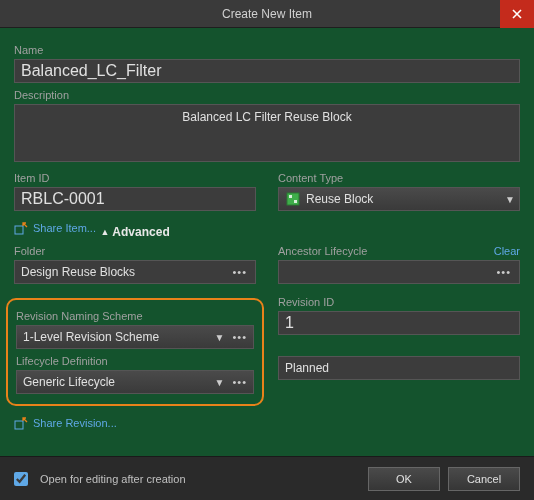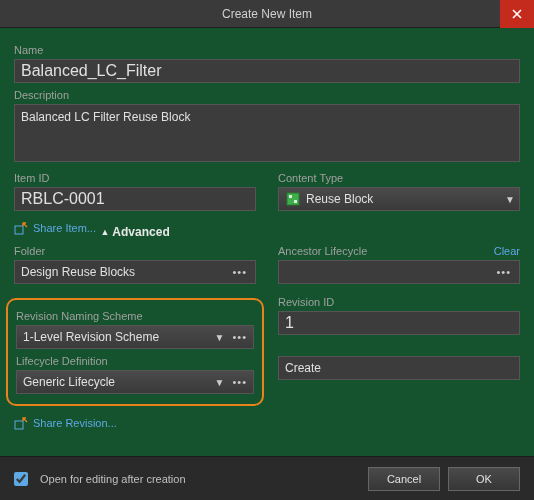--- a/index.html
+++ b/index.html
@@ -4,21 +4,21 @@
 <style>
   * { box-sizing: border-box; margin: 0; padding: 0; font-family: "Segoe UI", Tahoma, sans-serif; }
   body { background: #2a2a2a; width: 534px; height: 500px; overflow: hidden; }
   .window { width: 534px; height: 500px; background: #14532d; position: relative; }
   .titlebar { height: 28px; background: #3a3a3a; display: flex; align-items: center; justify-content: center; position: relative; border-bottom: 1px solid #1e1e1e; }
   .titlebar-text { color: #d0d0d0; font-size: 12px; }
   .close-btn { position: absolute; right: 0; top: 0; width: 34px; height: 28px; background: #c42b1c; color: #fff; display: flex; align-items: center; justify-content: center; font-size: 14px; cursor: pointer; }
   .content { padding: 10px 14px 0 14px; }
   .field-label { color: #a0a0a0; font-size: 11px; margin-bottom: 3px; margin-top: 6px; display: block; }
   .text-input { width: 100%; background: #3c3c3c; border: 1px solid #555; color: #e0e0e0; font-size: 16px; padding: 4px 6px; height: 24px; }
-  .textarea-input { width: 100%; background: #3c3c3c; border: 1px solid #555; color: #e0e0e0; font-size: 12px; padding: 5px 6px; height: 58px; resize: none; }
+  .textarea-input { width: 100%; background: #3c3c3c; border: 1px solid #555; color: #e0e0e0; font-size: 12px; padding: 5px 6px; height: 58px; resize: none; text-align: center; }
   .row { display: flex; gap: 22px; }
   .col { flex: 1; min-width: 0; }
   .combo { display: flex; align-items: center; background: linear-gradient(#4a4a4a,#3a3a3a); border: 1px solid #555; height: 24px; padding: 0 4px 0 6px; color: #e0e0e0; font-size: 12px; cursor: pointer; }
   .combo .icon { width: 16px; height: 16px; margin-right: 5px; display: flex; align-items: center; justify-content: center; }
   .combo .label-text { flex: 1; white-space: nowrap; overflow: hidden; }
   .combo .chev { color: #ccc; font-size: 10px; margin-left: 4px; }
   .dots { color: #ccc; font-size: 11px; letter-spacing: 1px; margin-left: 6px; padding: 0 2px; }
   .link { color: #5fa8e6; font-size: 11px; cursor: pointer; display: inline-flex; align-items: center; gap: 5px; margin-top: 10px; }
   .link .link-icon { width: 14px; height: 14px; display: flex; align-items: center; justify-content: center; }
   .advanced { color: #e8e8e8; font-size: 12px; font-weight: 600; margin-top: 12px; cursor: pointer; display: inline-flex; align-items: center; gap: 3px; }
@@ -124,35 +124,35 @@
             <span class="chev">▼</span>
             <span class="dots">•••</span>
           </div>
         </div>
       </div>
       <div class="col" style="padding-top:6px">
         <label class="field-label">Revision ID</label>
         <input class="text-input" type="text" value="1" style="">
         <label class="field-label" style="visibility:hidden">.</label>
         <div class="readonly-box">
-          <span class="label-text">Create</span>
+          <span class="label-text">Planned</span>
         </div>
       </div>
     </div>
 
     <div class="link">
       <span class="link-icon">
         <svg width="14" height="14" viewBox="0 0 14 14">
             <rect x="1" y="5" width="8" height="8" fill="none" stroke="#5fa8e6"></rect>
             <path d="M9 5 V2 H12 M9 2 L13 6" fill="none" stroke="#e8821a" stroke-width="1.3"></path>
           </svg>
       </span>
       <span>Share Revision...</span>
     </div>
   </div>
 
   <div class="footer">
     <input type="checkbox" class="checkbox" checked="" style="">
     <span class="check-label">Open for editing after creation</span>
+    <button class="btn">OK</button>
     <button class="btn">Cancel</button>
-    <button class="btn">OK</button>
   </div>
 </div>
 
 </body></html>

